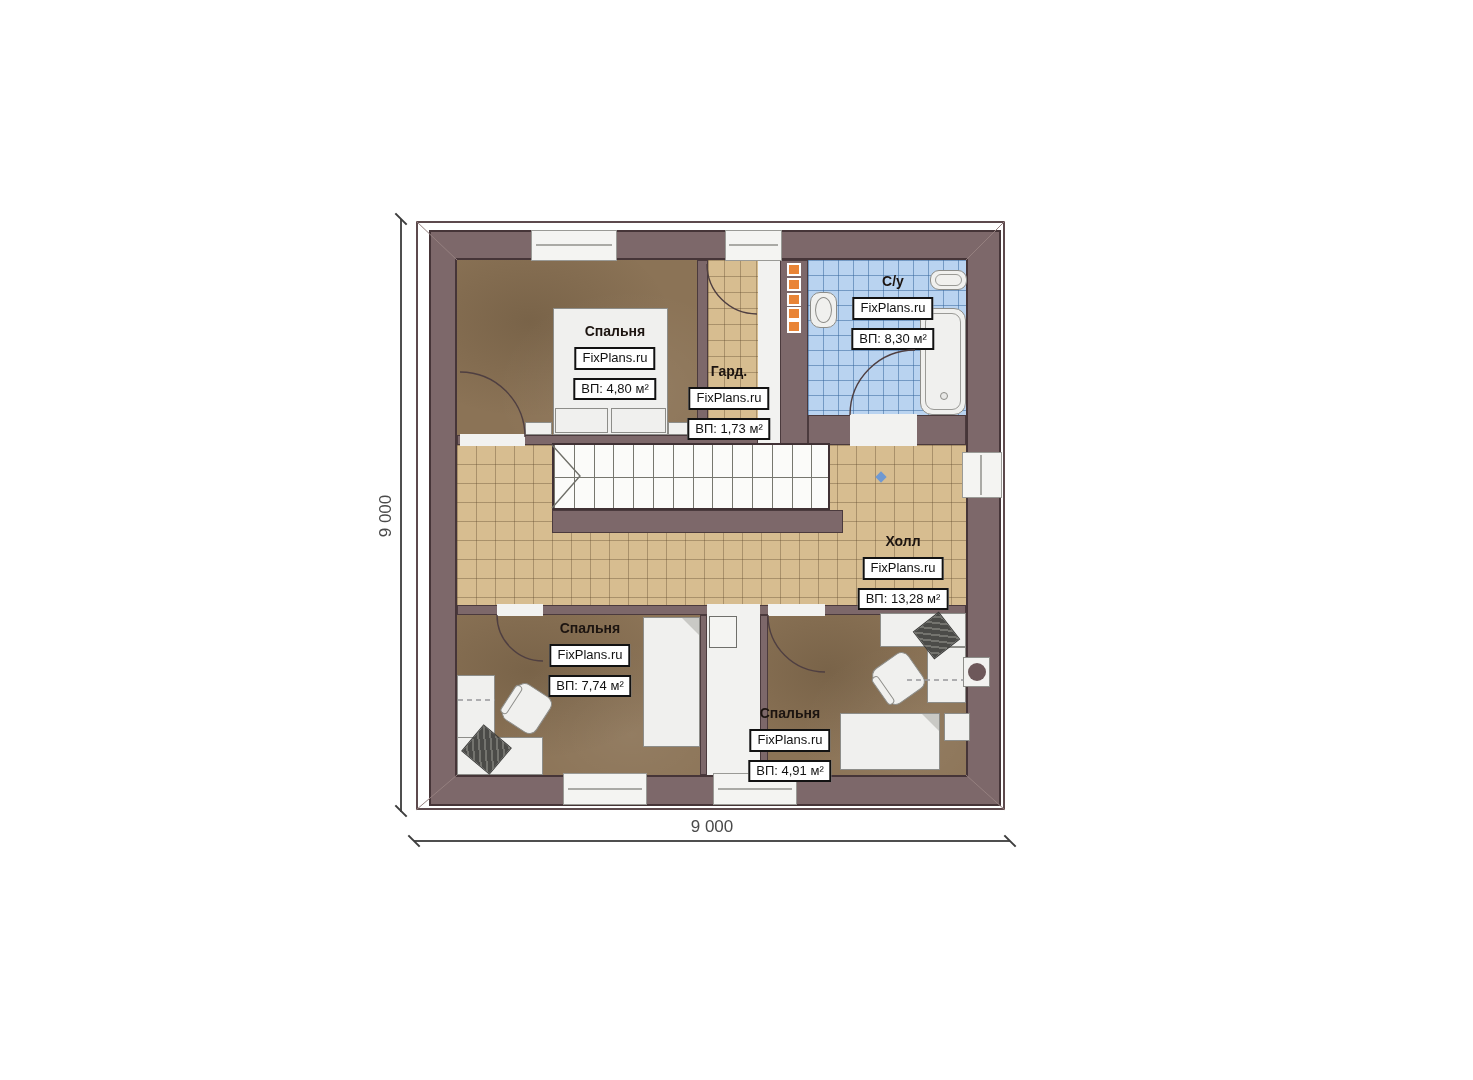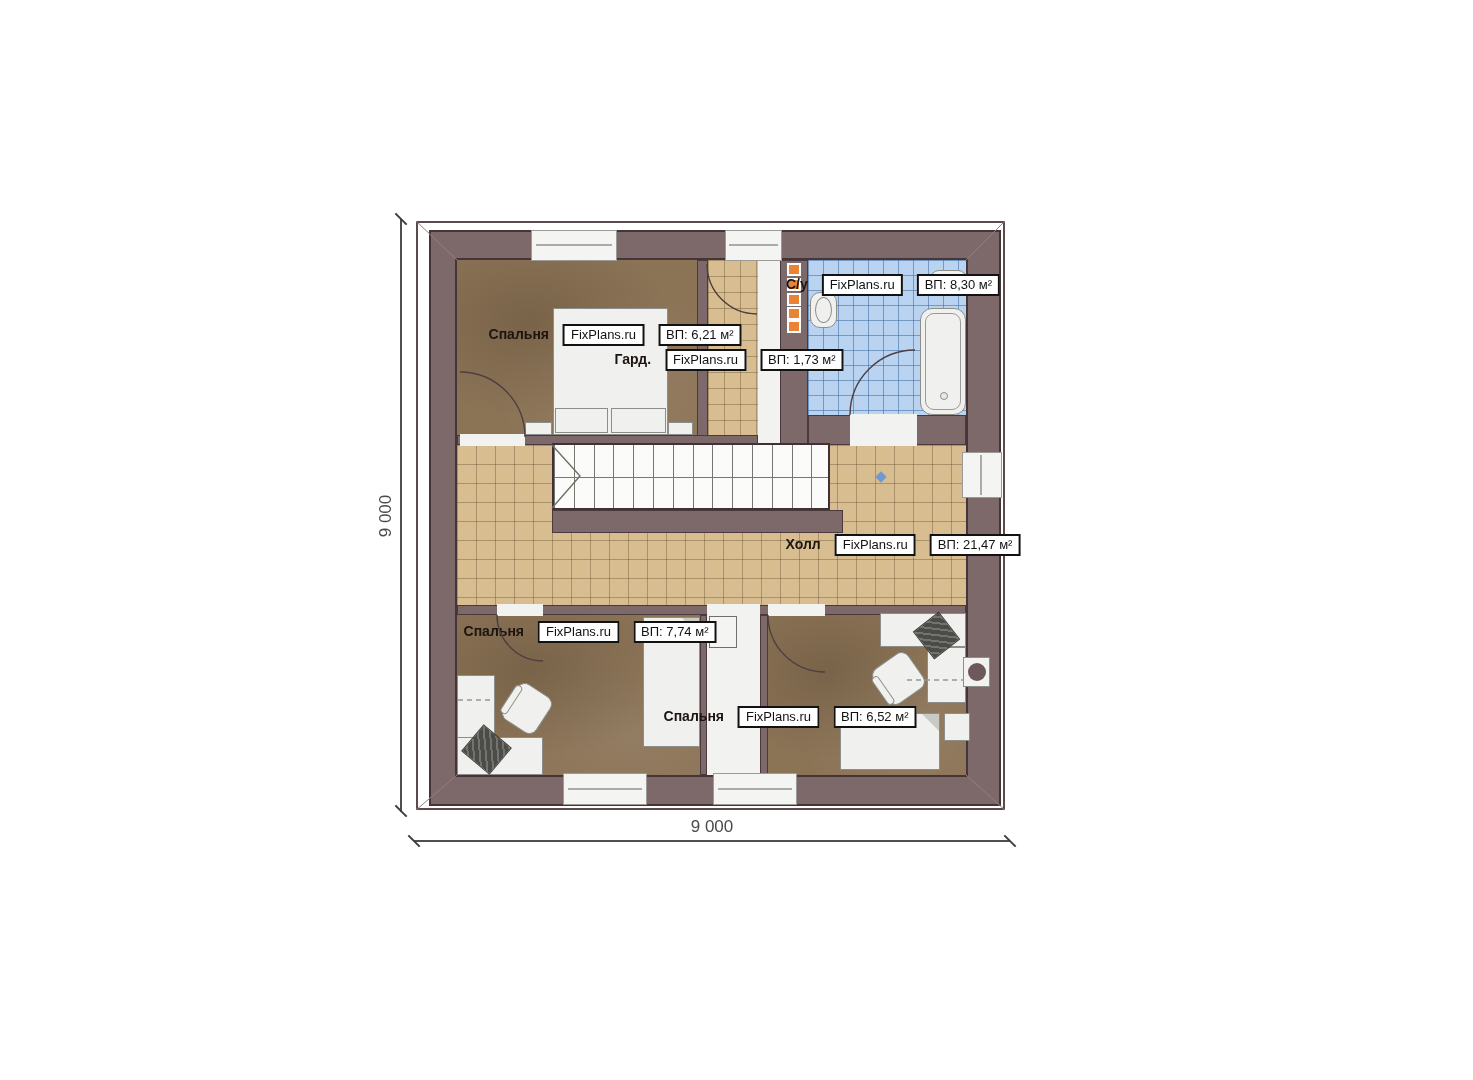--- a/index.html
+++ b/index.html
@@ -51,22 +51,22 @@
   .tub s{position:absolute;left:50%;bottom:14px;width:6px;height:6px;margin-left:-3px;border:1px solid #8d8d89;
          border-radius:50%;background:#e8e8e6;display:block;}
   .sink{border-radius:10px;}
   .sink i{position:absolute;left:4px;top:4px;right:4px;bottom:4px;border:1.5px solid #8d8d89;border-radius:50%;display:block;}
   .toilet{border-radius:9px;}
   .toilet i{position:absolute;left:4px;top:3px;right:4px;bottom:3px;border:1px solid #9a9a96;border-radius:7px;display:block;}
   .orange{background:#e98436;border:2px solid #fff;z-index:6;}
   .diamond{width:8px;height:8px;background:#6f99d2;transform:rotate(45deg);z-index:6;}
   .closetbox{background:#f4f4f2;border:1.5px solid #6f6f6b;z-index:5;}
   
-  .room-label{position:absolute;transform:translateX(-50%);display:flex;
-              align-items:center;gap:14px;z-index:7;}
+  .room-label{position:absolute;transform:translateX(-50%);display:flex;flex-direction:column;
+              align-items:center;gap:8px;z-index:7;}
   .room-name{font-size:14px;font-weight:bold;color:#1c1410;white-space:nowrap;line-height:1.1;}
   .lbox{border:2px solid #121212;background:#ffffff;color:#121212;font-size:13px;
         padding:1px 6px;line-height:1.25;white-space:nowrap;}
   
   .overlay{left:0;top:0;z-index:8;pointer-events:none;}
   
   .dimline{background:#4f4f4f;z-index:1;}
   .tick{width:16px;height:2px;background:#3d3d3d;transform:rotate(45deg);z-index:2;}
   .dimtext{color:#4a4a4a;font-size:17px;text-align:center;z-index:2;}
 </style>
@@ -180,46 +180,46 @@
     <div class="abs duct" style="left:550px;top:439px;width:27px;height:30px;">
       <i></i>
       </div>
     <div class="abs furn" style="left:427px;top:495px;width:100px;height:57px;"></div>
     <div class="abs fold" style="left:509px;top:496px;border-width:0 17px 17px 0;border-color:transparent #c9c9c5 transparent transparent;"></div>
     <div class="abs furn" style="left:531px;top:495px;width:26px;height:28px;"></div>
 
     <div class="room-label" style="left:202px;top:106px;">
       <div class="room-name">Спальня</div>
       <div class="lbox">FixPlans.ru</div>
-      <div class="lbox">ВП: 6,21 м²</div>
-    </div>
-    <div class="room-label" style="left:316px;top:131px;">
+      <div class="lbox">ВП: 4,80 м²</div>
+    </div>
+    <div class="room-label" style="left:316px;top:146px;">
       <div class="room-name">Гард.</div>
       <div class="lbox">FixPlans.ru</div>
       <div class="lbox">ВП: 1,73 м²</div>
     </div>
     <div class="room-label" style="left:480px;top:56px;">
       <div class="room-name">С/у</div>
       <div class="lbox">FixPlans.ru</div>
       <div class="lbox">ВП: 8,30 м²</div>
     </div>
     <div class="room-label" style="left:490px;top:316px;">
       <div class="room-name">Холл</div>
       <div class="lbox">FixPlans.ru</div>
-      <div class="lbox">ВП: 21,47 м²</div>
+      <div class="lbox">ВП: 13,28 м²</div>
     </div>
     <div class="room-label" style="left:177px;top:403px;">
       <div class="room-name">Спальня</div>
       <div class="lbox">FixPlans.ru</div>
       <div class="lbox">ВП: 7,74 м²</div>
     </div>
     <div class="room-label" style="left:377px;top:488px;">
       <div class="room-name">Спальня</div>
       <div class="lbox">FixPlans.ru</div>
-      <div class="lbox">ВП: 6,52 м²</div>
+      <div class="lbox">ВП: 4,91 м²</div>
     </div>
 
     <svg class="abs overlay" width="596" height="596" viewBox="0 0 596 596">
       <path d="M3,3 L44,42" stroke="#95807f" stroke-width="1"></path>
       <path d="M592,3 L553,42" stroke="#95807f" stroke-width="1"></path>
       <path d="M3,592 L44,557" stroke="#95807f" stroke-width="1"></path>
       <path d="M592,592 L553,557" stroke="#95807f" stroke-width="1"></path>
       <path d="M112,219 A65,65 0 0 0 47,154" fill="none" stroke="#4f3f41" stroke-width="1.4"></path>
       <path d="M294,46 A50,50 0 0 0 344,96" fill="none" stroke="#4f3f41" stroke-width="1.4"></path>
       <path d="M437,197 A65,65 0 0 1 502,132" fill="none" stroke="#4f3f41" stroke-width="1.4"></path>

